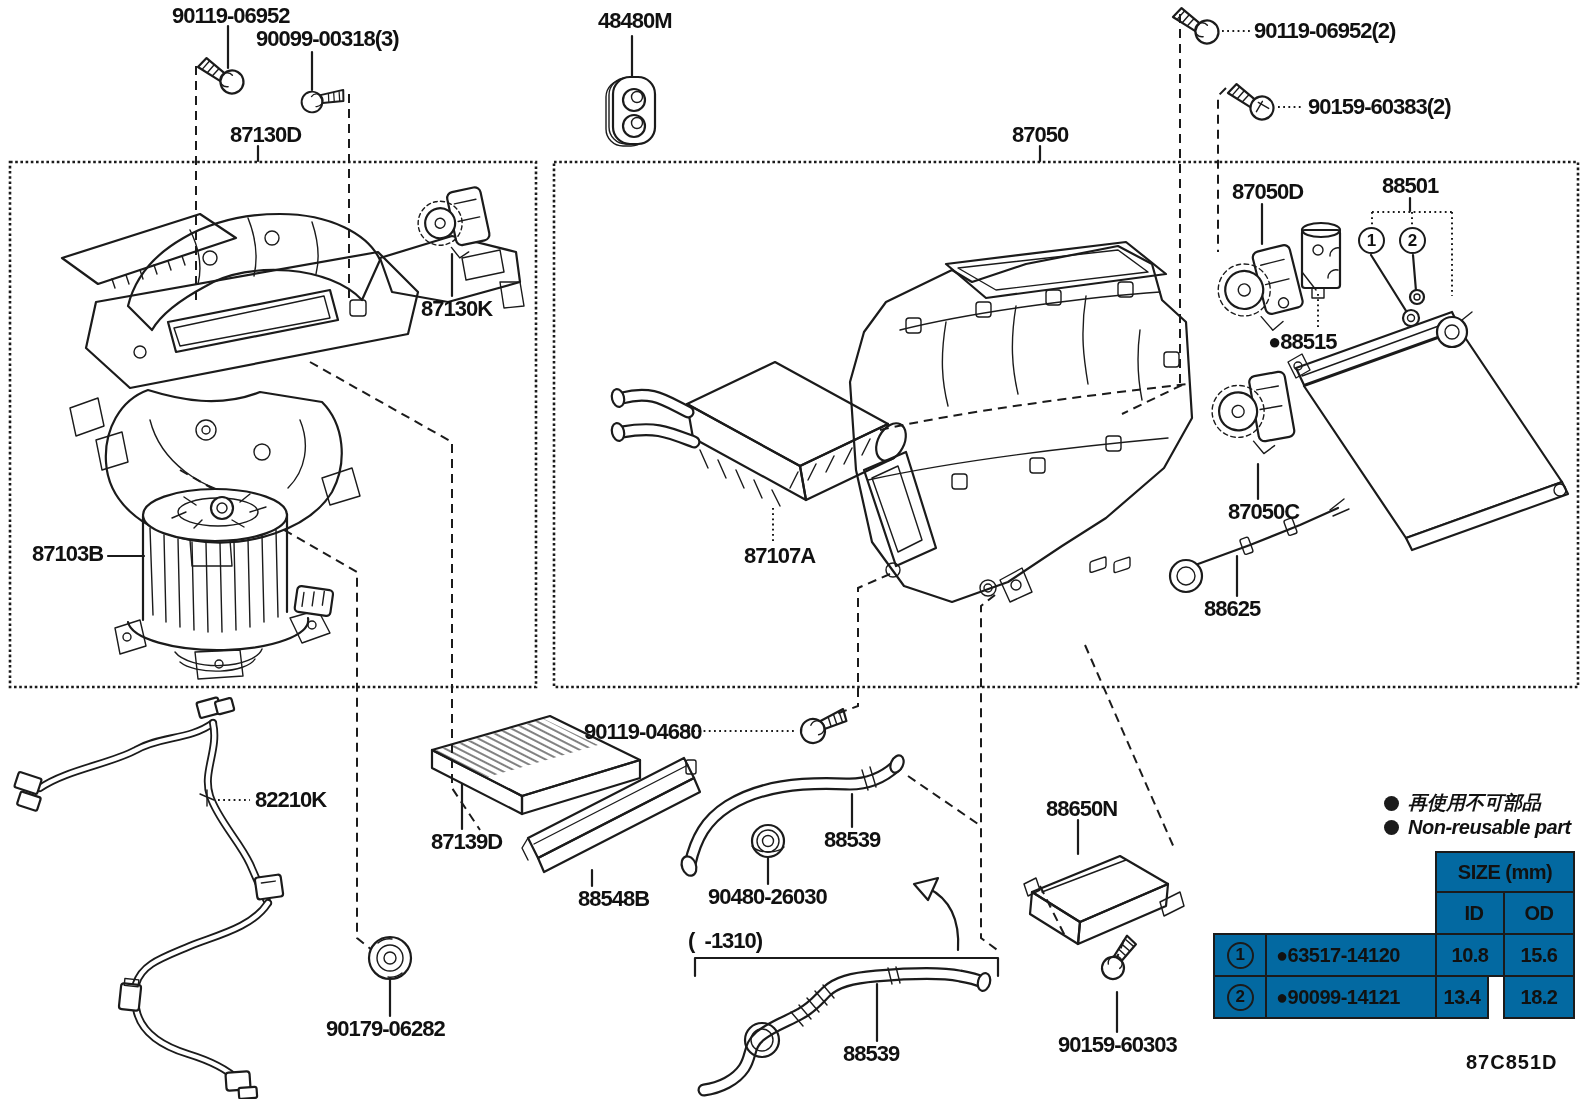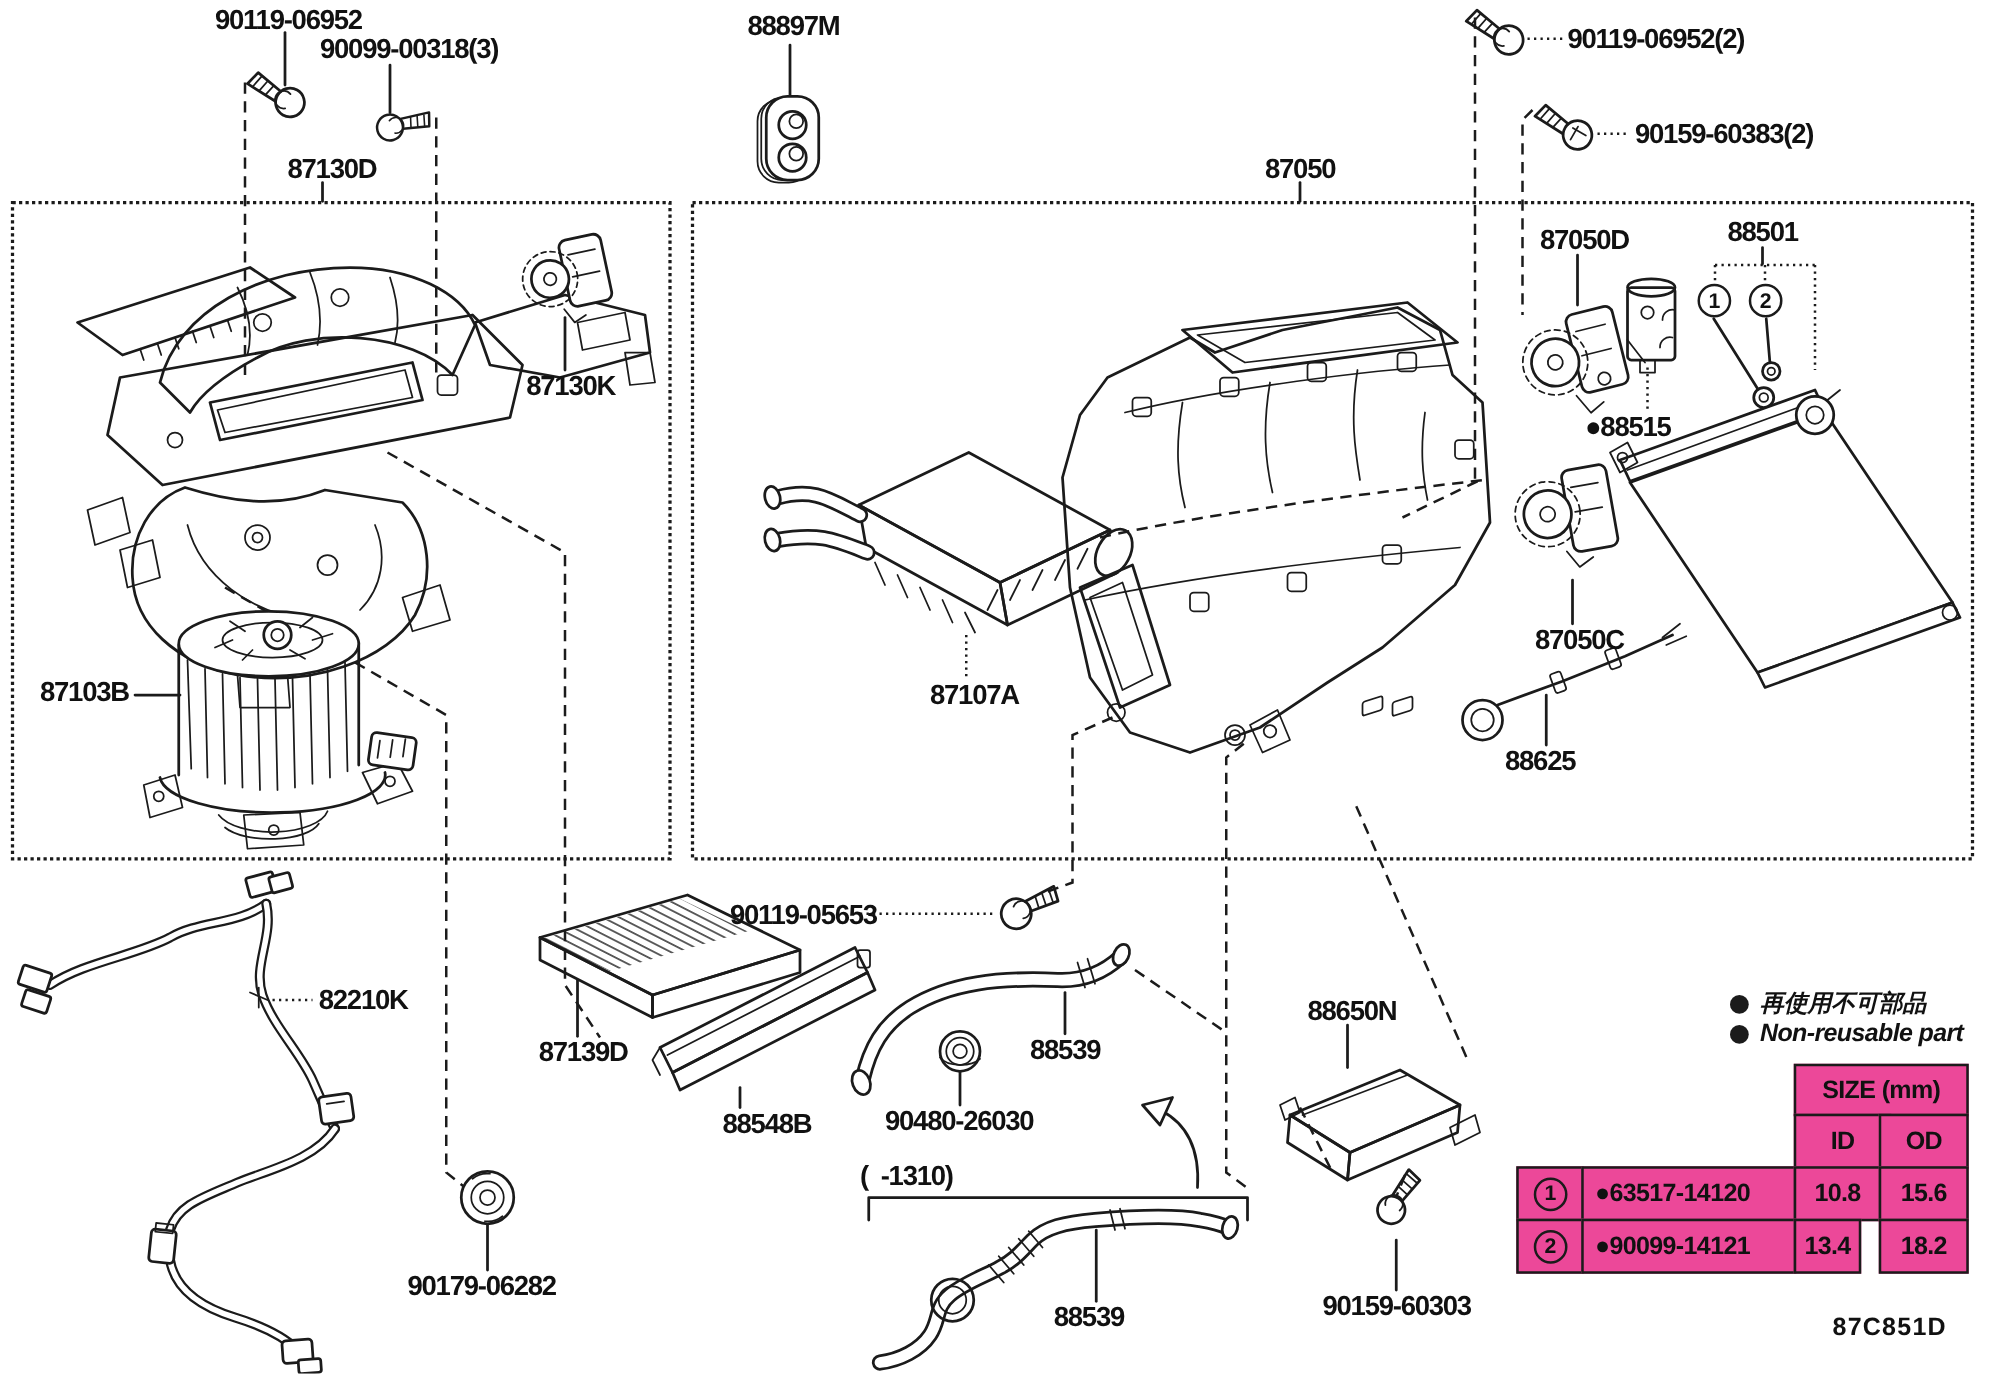--- a/index.html
+++ b/index.html
@@ -23,21 +23,21 @@
               display:flex;align-items:center;justify-content:center;font-weight:bold;font-size:17px;
               background:#fff;box-sizing:border-box;}
   
   .legend{position:absolute;left:1384px;top:791px;}
   .legend-row{display:flex;align-items:center;height:24px;font-weight:bold;font-style:italic;}
   .legend-row .dot{width:15px;height:15px;border-radius:50%;background:#1b1b1b;margin-right:9px;flex:0 0 auto;}
   .legend-jp{font-size:19px;}
   .legend-en{font-size:20px;letter-spacing:-0.5px;text-align:center;}
   
   .size-table{position:absolute;left:1213px;top:851px;width:362px;height:168px;}
-  .st-cell{position:absolute;border:2px solid #1b1b1b;box-sizing:border-box;background:#ec4899;
+  .st-cell{position:absolute;border:2px solid #1b1b1b;box-sizing:border-box;background:#0369a1;
            display:flex;align-items:center;justify-content:center;font-weight:bold;font-size:20px;letter-spacing:-0.5px;}
   .st-part{justify-content:flex-start;padding-left:9px;}
   .st-ref-circle{width:27px;height:27px;border:2.5px solid #1b1b1b;border-radius:50%;display:flex;
                  align-items:center;justify-content:center;font-size:17px;font-weight:bold;box-sizing:border-box;}
   .figcode{position:absolute;left:1466px;top:1051px;font-weight:bold;font-size:20px;letter-spacing:1px;}
 </style>
 </head>
 <body>
 
 <div class="stage">
@@ -402,38 +402,38 @@
   <g>
     <circle class="wf" cx="390" cy="958" r="21"></circle>
         <circle class="lt" cx="390" cy="958" r="13"></circle>
     <circle class="lt" cx="390" cy="958" r="6"></circle>
     <path class="lt" d="M378,943 a18,18 0 0 1 14,-4 M402,973 a18,18 0 0 1 -14,4"></path>
   </g>
 </svg>
 
 <div class="lbl" style="left:172px;top:5px">90119-06952</div>
 <div class="lbl" style="left:256px;top:28px">90099-00318(3)</div>
-<div class="lbl" style="left:598px;top:10px">88897M</div>
+<div class="lbl" style="left:598px;top:10px">48480M</div>
 <div class="lbl" style="left:230px;top:124px">87130D</div>
 <div class="lbl" style="left:1012px;top:124px">87050</div>
 <div class="lbl" style="left:1254px;top:20px">90119-06952(2)</div>
 <div class="lbl" style="left:1308px;top:96px">90159-60383(2)</div>
 <div class="lbl" style="left:421px;top:298px">87130K</div>
 <div class="lbl" style="left:32px;top:543px">87103B</div>
 <div class="lbl" style="left:744px;top:545px">87107A</div>
 <div class="lbl" style="left:1232px;top:181px">87050D</div>
 <div class="lbl" style="left:1382px;top:175px">88501</div>
 <div class="lbl" style="left:1268px;top:331px">●88515</div>
 <div class="lbl" style="left:1228px;top:501px">87050C</div>
 <div class="lbl" style="left:1204px;top:598px">88625</div>
 <div class="lbl" style="left:255px;top:789px">82210K</div>
 <div class="lbl" style="left:326px;top:1018px">90179-06282</div>
 <div class="lbl" style="left:431px;top:831px">87139D</div>
 <div class="lbl" style="left:578px;top:888px">88548B</div>
-<div class="lbl" style="left:584px;top:721px">90119-05653</div>
+<div class="lbl" style="left:584px;top:721px">90119-04680</div>
 <div class="lbl" style="left:708px;top:886px">90480-26030</div>
 <div class="lbl" style="left:824px;top:829px">88539</div>
 <div class="lbl" style="left:688px;top:930px">(  -1310)</div>
 <div class="lbl" style="left:843px;top:1043px">88539</div>
 <div class="lbl" style="left:1046px;top:798px">88650N</div>
 <div class="lbl" style="left:1058px;top:1034px">90159-60303</div>
 
 <div class="circle-ref" style="left:1358px;top:227px">1</div>
 <div class="circle-ref" style="left:1399px;top:227px">2</div>
 

